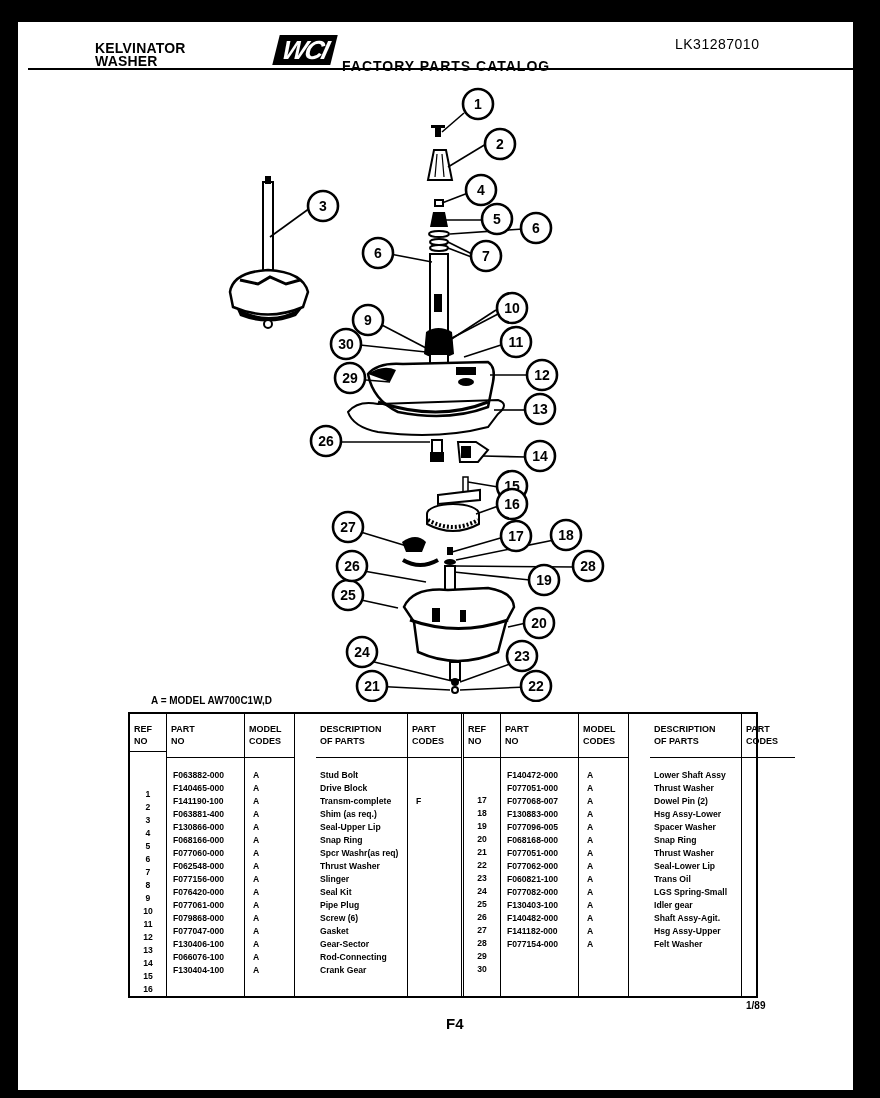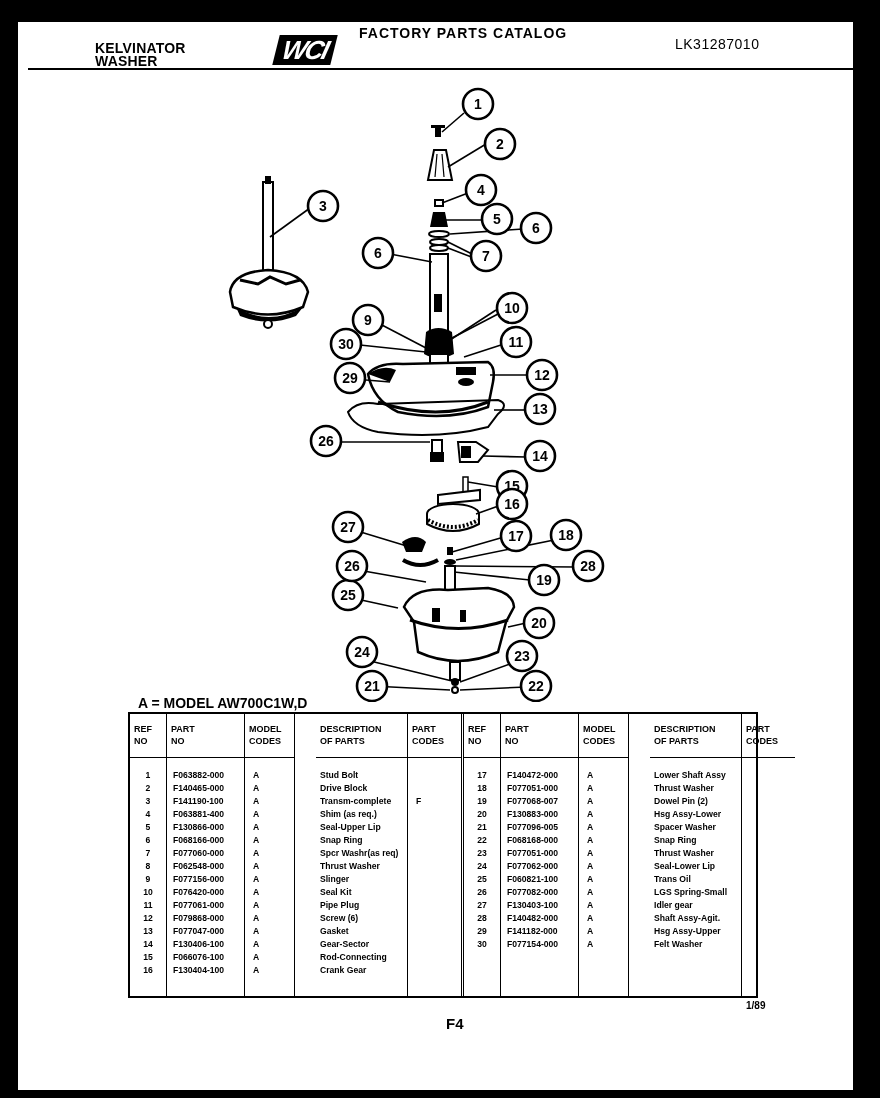--- a/index.html
+++ b/index.html
@@ -6,36 +6,36 @@
   body { width: 880px; height: 1098px; background: #000; position: relative; overflow: hidden;
          font-family: "Liberation Sans", sans-serif; color: #000; }
   .page { position: absolute; left: 18px; top: 22px; width: 835px; height: 1068px; background: #fff;
           clip-path: polygon(0 0, 100% 0, 100% 100%, 0 100%); }
   .punch { position: absolute; width: 34px; height: 34px; border-radius: 50%; background: #000; }
   .hdr-brand { position: absolute; left: 77px; top: 20px; font-weight: 900; font-size: 14px; line-height: 12px;
                letter-spacing: 0.2px; transform: scaleY(1.05); }
   .hdr-logo { position: absolute; left: 258px; top: 13px; width: 58px; height: 30px; background: #000;
               transform: skewX(-14deg); color: #fff; font-weight: 900; font-style: italic; font-size: 26px;
               line-height: 30px; text-align: center; letter-spacing: -2px; }
-  .hdr-title { position: absolute; left: 324px; top: 3px; font-weight: 900; font-size: 14px; letter-spacing: 1px; margin-left: 17px; }
+  .hdr-title { position: absolute; left: 324px; top: 36px; font-weight: 900; font-size: 14px; letter-spacing: 1px; }
   .hdr-code { position: absolute; left: 657px; top: 14px; font-weight: 400; font-size: 14px; letter-spacing: 0.5px; }
   .hdr-rule { position: absolute; left: 10px; top: 46px; width: 830px; height: 2px; background: #000; }
   .diagram { position: absolute; left: 0; top: 0; }
-  .model-note { position: absolute; left: 120px; top: 673px; font-weight: 900; font-size: 14px; }
+  .model-note { position: absolute; left: 133px; top: 673px; font-weight: 900; font-size: 10px; }
   .parts { position: absolute; left: 110px; top: 690px; width: 626px; height: 282px; border: 2px solid #000;
            display: flex; }
   .half { display: flex; height: 100%; }
   .half.left { border-right: 3px double #000; }
   .col { border-right: 1.5px solid #000; height: 100%; display: flex; flex-direction: column; }
   .col:last-child { border-right: none; }
   .col .head { height: 44px; border-bottom: 1.5px solid #000; font-weight: 900; font-size: 9px; line-height: 12px;
                padding: 9px 3px 0 4px; box-sizing: border-box; }
   .col .cells { padding-top: 11px; font-size: 8.6px; font-weight: 700; }
   .col .cells div { height: 13px; line-height: 13px; white-space: nowrap; overflow: hidden; }
-  .c-ref { width: 36px; } .c-ref .cells div { text-align: center; }
+  .c-ref { width: 36px; gap: 25px; } .c-ref .cells div { text-align: center; }
   .c-part { width: 77px; } .c-part .cells div { padding-left: 6px; }
   .c-model { width: 49px; } .c-model .cells div { padding-left: 8px; }
   .c-desc { width: 91px; margin-left: 21px; } .c-desc .cells div { padding-left: 4px; }
   .c-code { width: 53px; } .c-code .cells div { padding-left: 8px; }
   .footer-page { position: absolute; left: 428px; top: 993px; font-weight: 900; font-size: 15px; }
   .footer-date { position: absolute; left: 728px; top: 978px; font-weight: 900; font-size: 10px; }
   .callout circle { fill: #fff; stroke: #000; stroke-width: 2.6; }
   .callout text { font-family: "Liberation Sans", sans-serif; font-weight: 900; font-size: 14px; text-anchor: middle; dominant-baseline: central; }
   .leader { stroke: #000; stroke-width: 1.6; fill: none; }
 </style>

